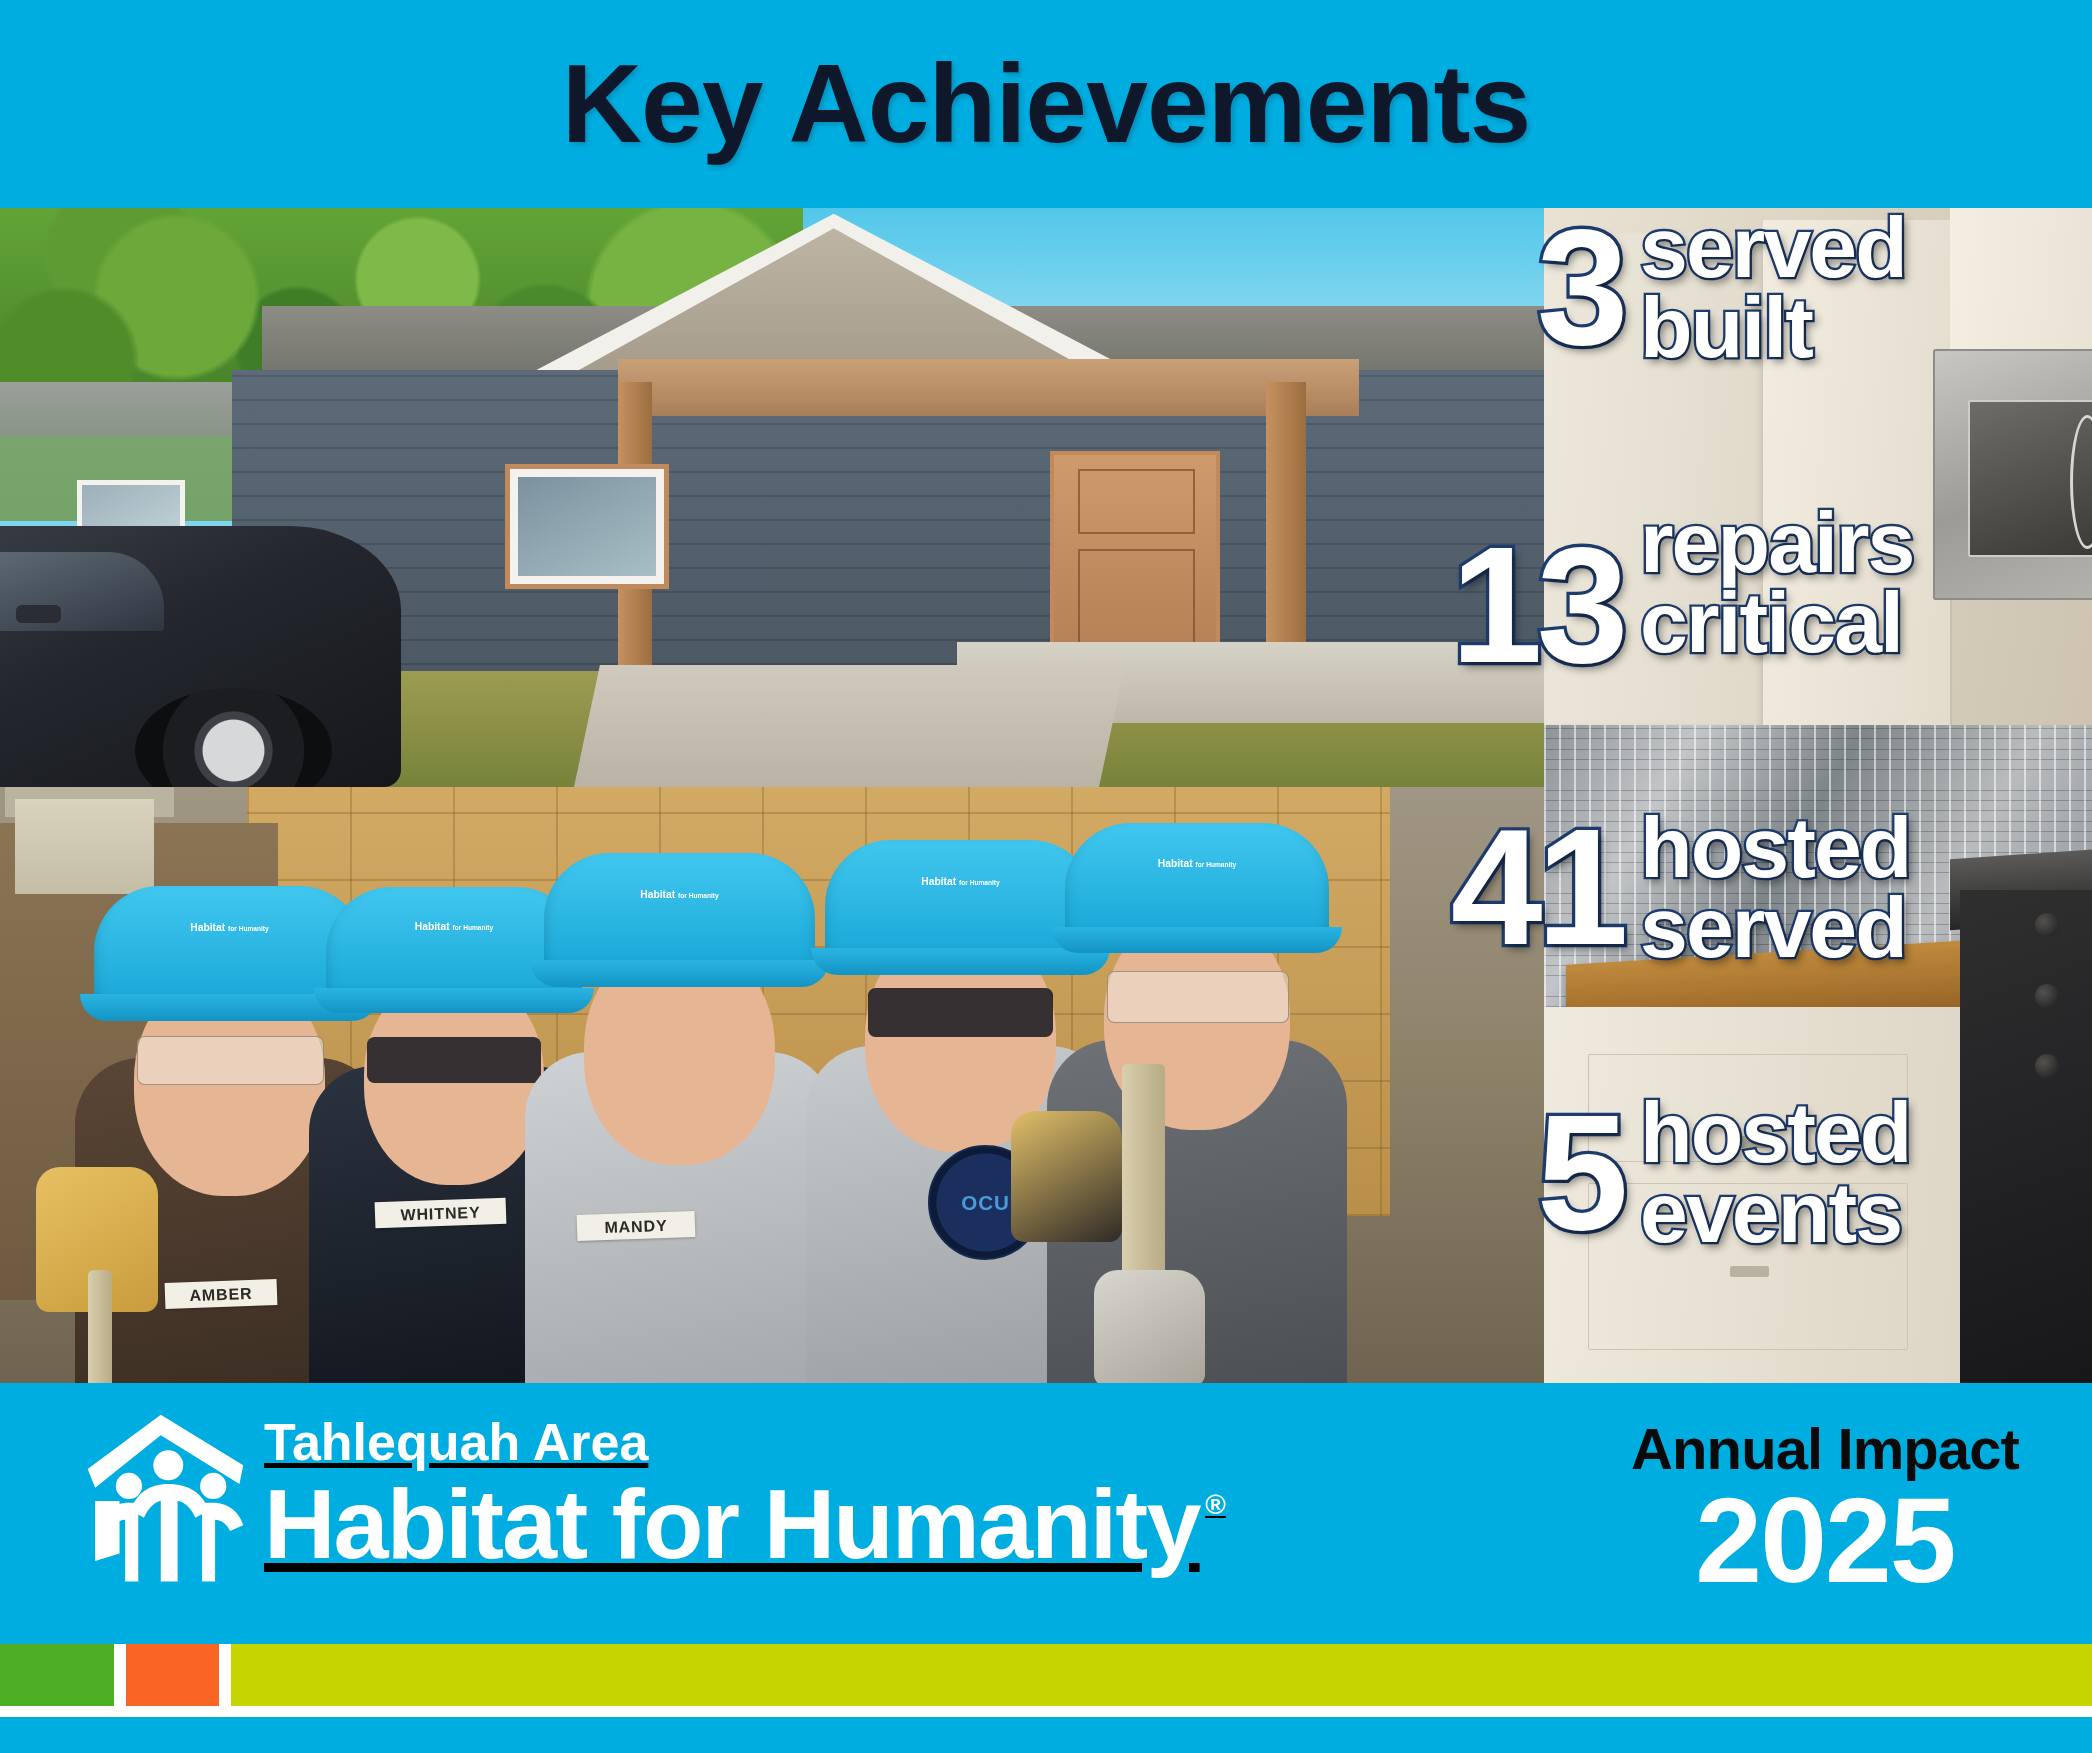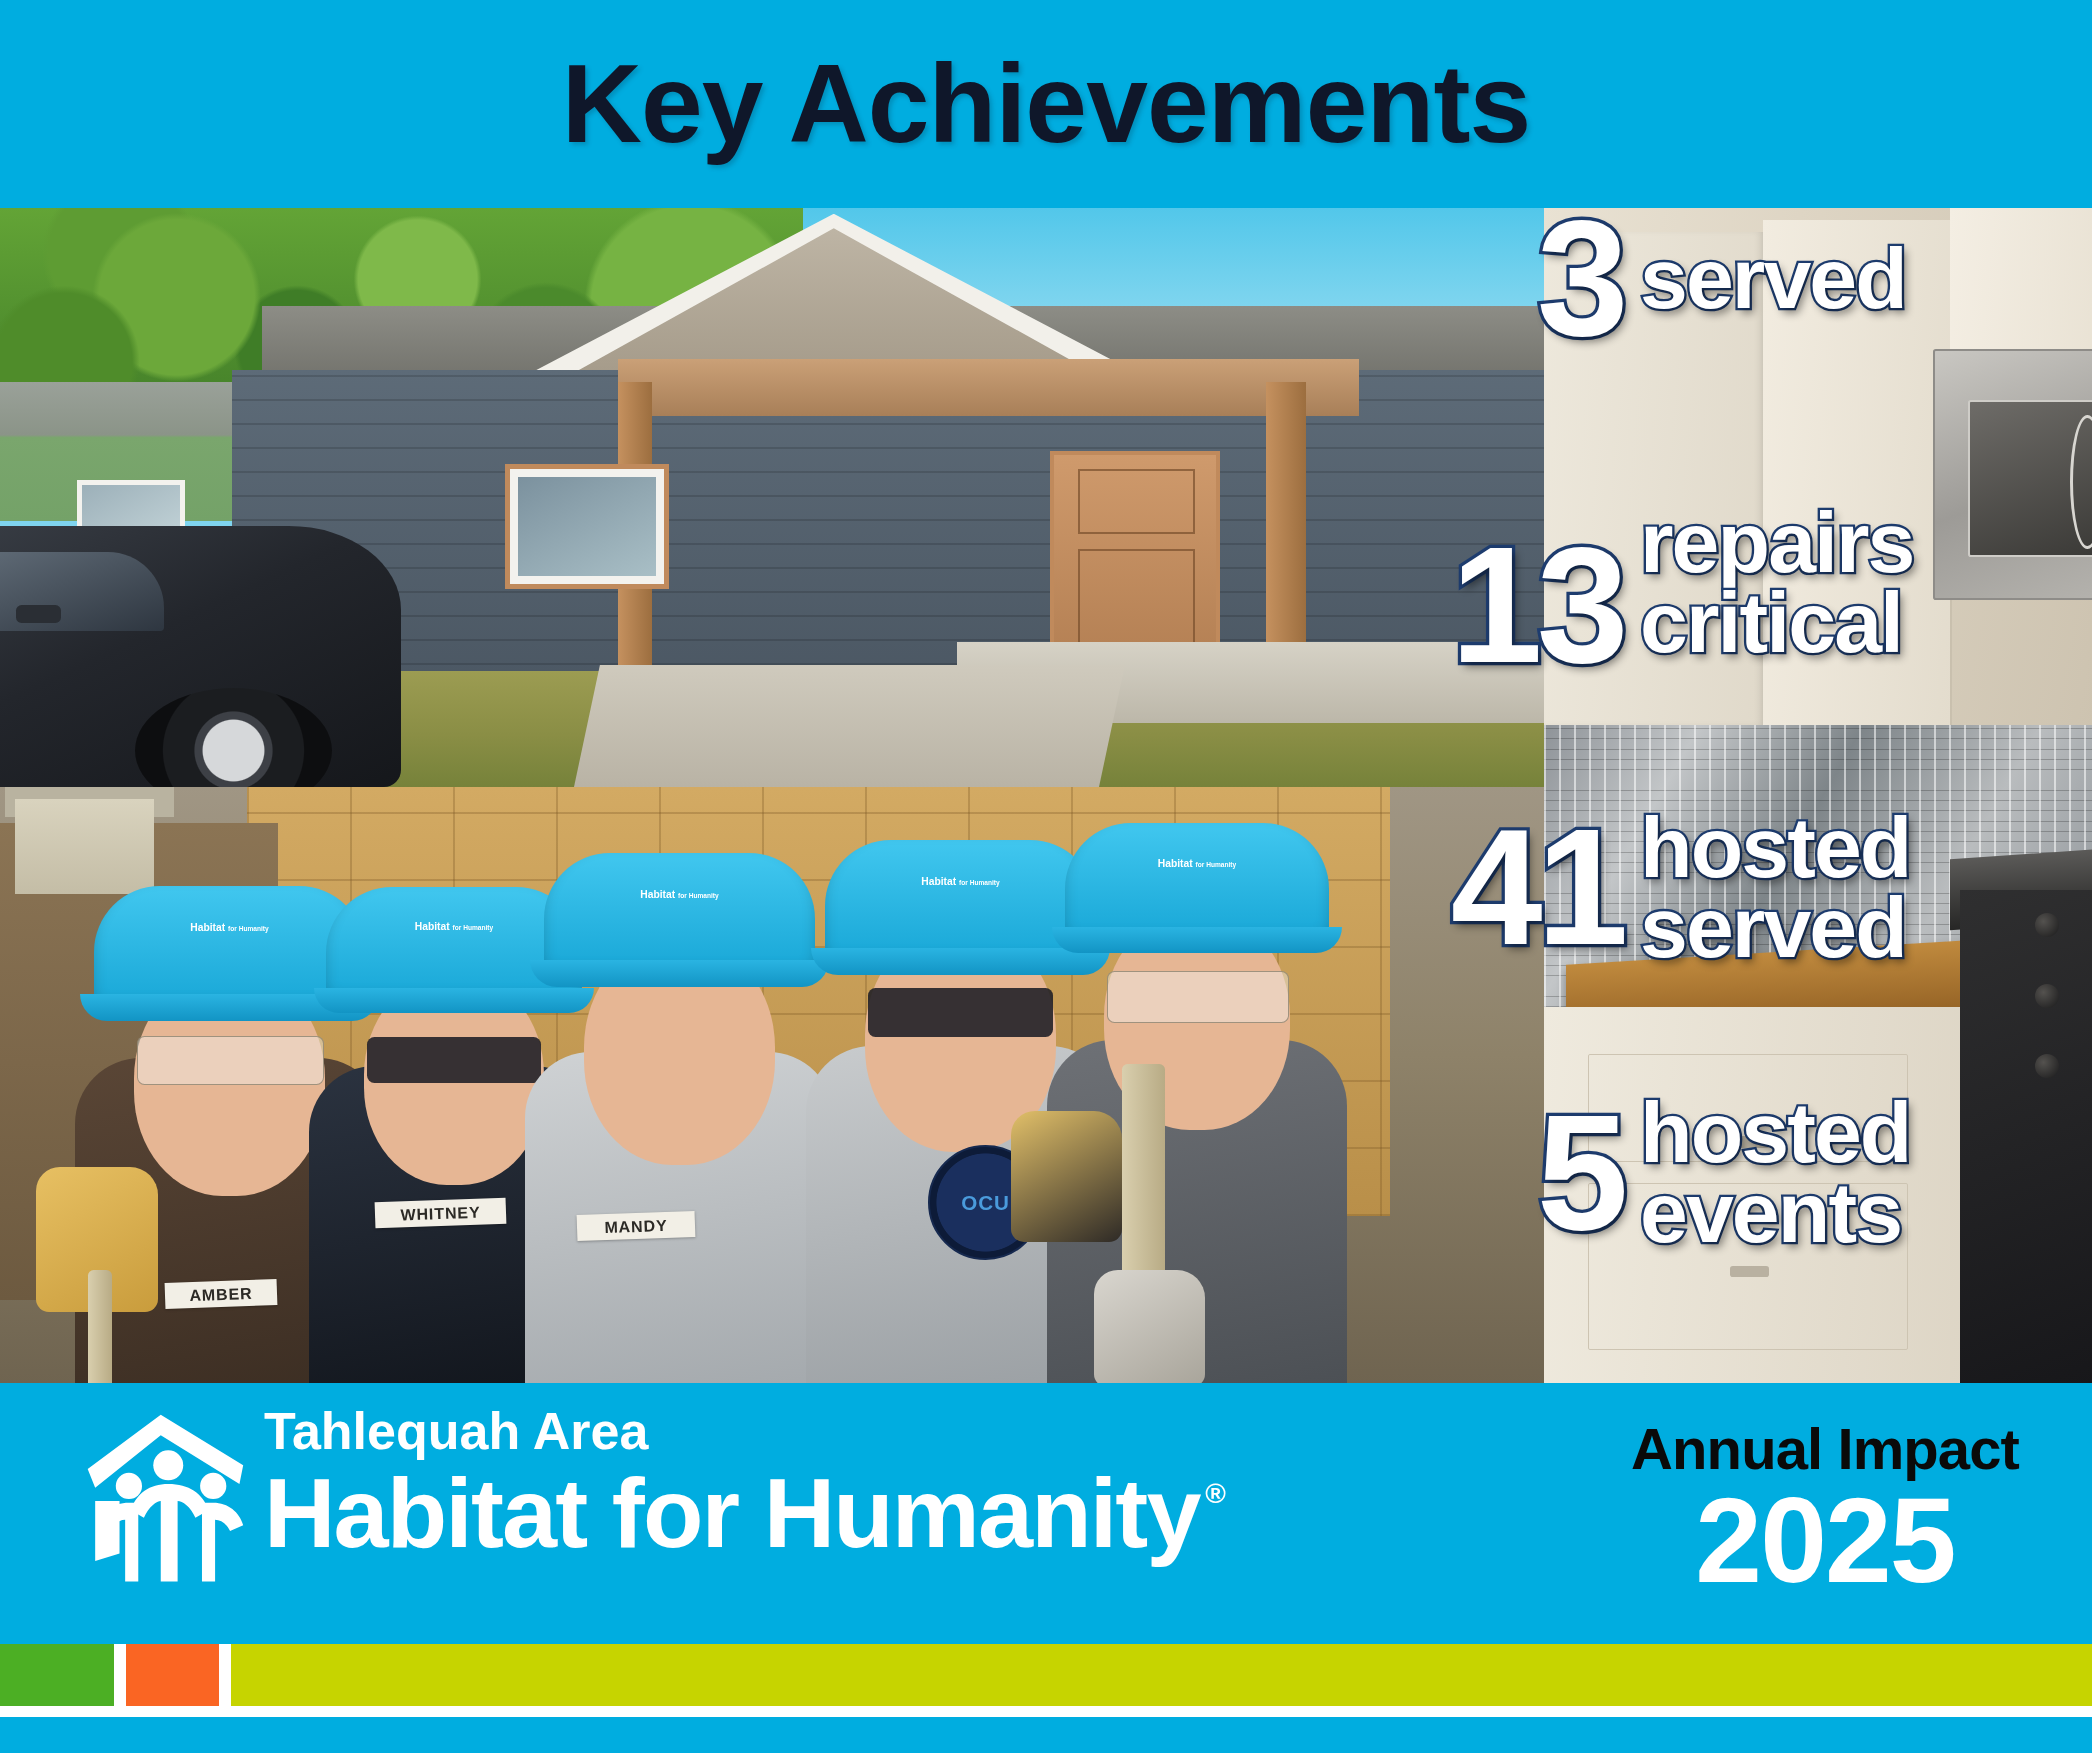--- a/index.html
+++ b/index.html
@@ -399,21 +399,22 @@
     position: absolute;
     left: 0; top: 1383px;
     width: 2092px;
     height: 261px;
     background: #00ade0;
   }
   .logo-block {
     position: absolute;
     left: 82px; top: 28px;
     display: flex;
-    align-items: flex-start;
+    align-items: center;
+    text-decoration: underline;
   }
   .logo-mark { width: 165px; height: 178px; flex: none; margin-right: 17px;}
   .logo-text { position: relative; top: -5.6px; }
   .logo-line1 {
     color: #ffffff;
     font-size: 52px;
     font-weight: bold;
     letter-spacing: 0px;
     line-height: 1;
     margin-bottom: 5.6px;
@@ -625,20 +626,21 @@
     </div>
   </div>
 
   <div class="stats">
     <div class="stat" id="stat-0">
       <div class="stat-num-wrap">
         <div class="stat-num">3</div>
       </div>
       <div class="stat-label">
         <span>served</span>
+        <span>built</span>
       </div>
     </div>
 
     <div class="stat" id="stat-1">
       <div class="stat-num-wrap">
         <div class="stat-num">13</div>
       </div>
       <div class="stat-label">
         <span>repairs</span>
         <span>critical</span>

